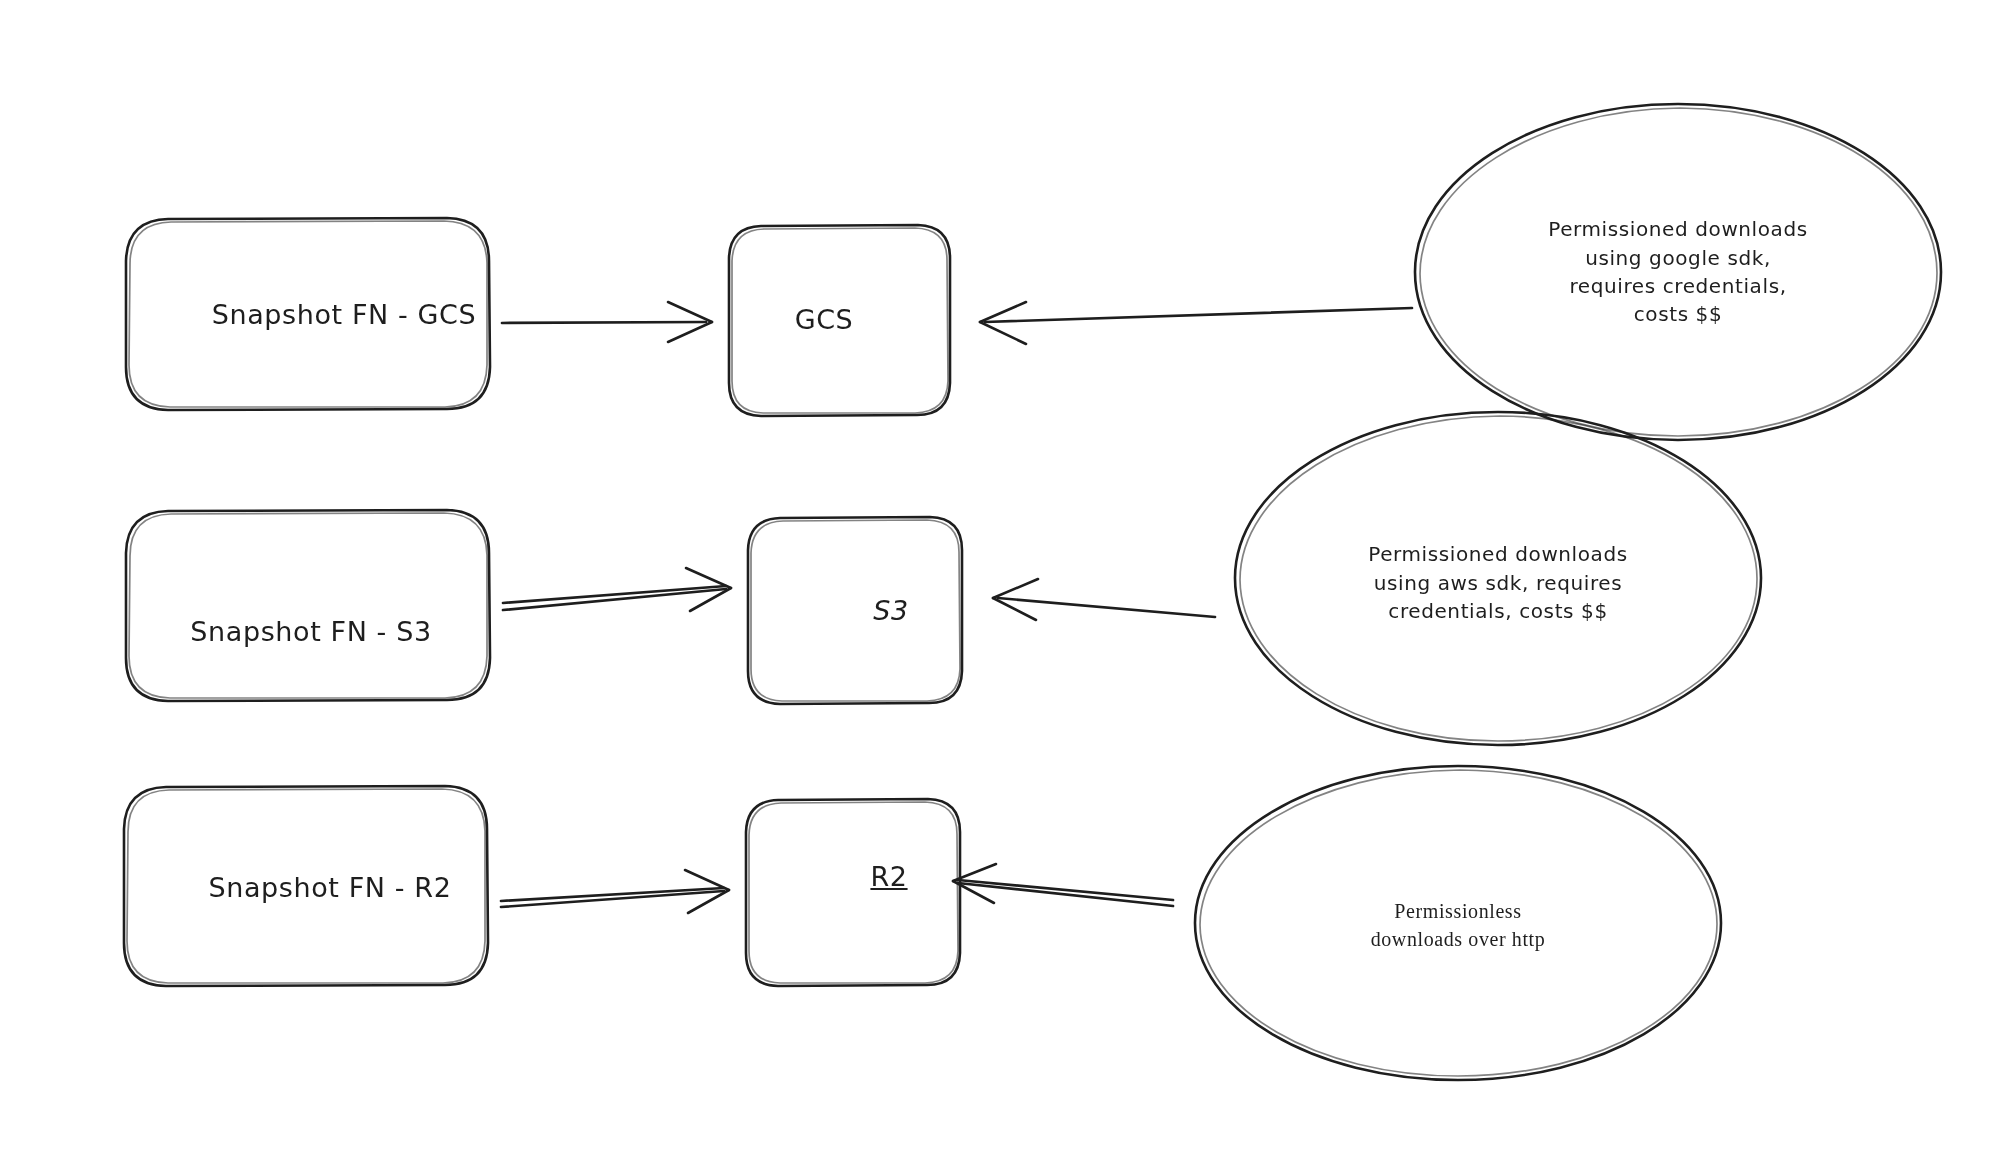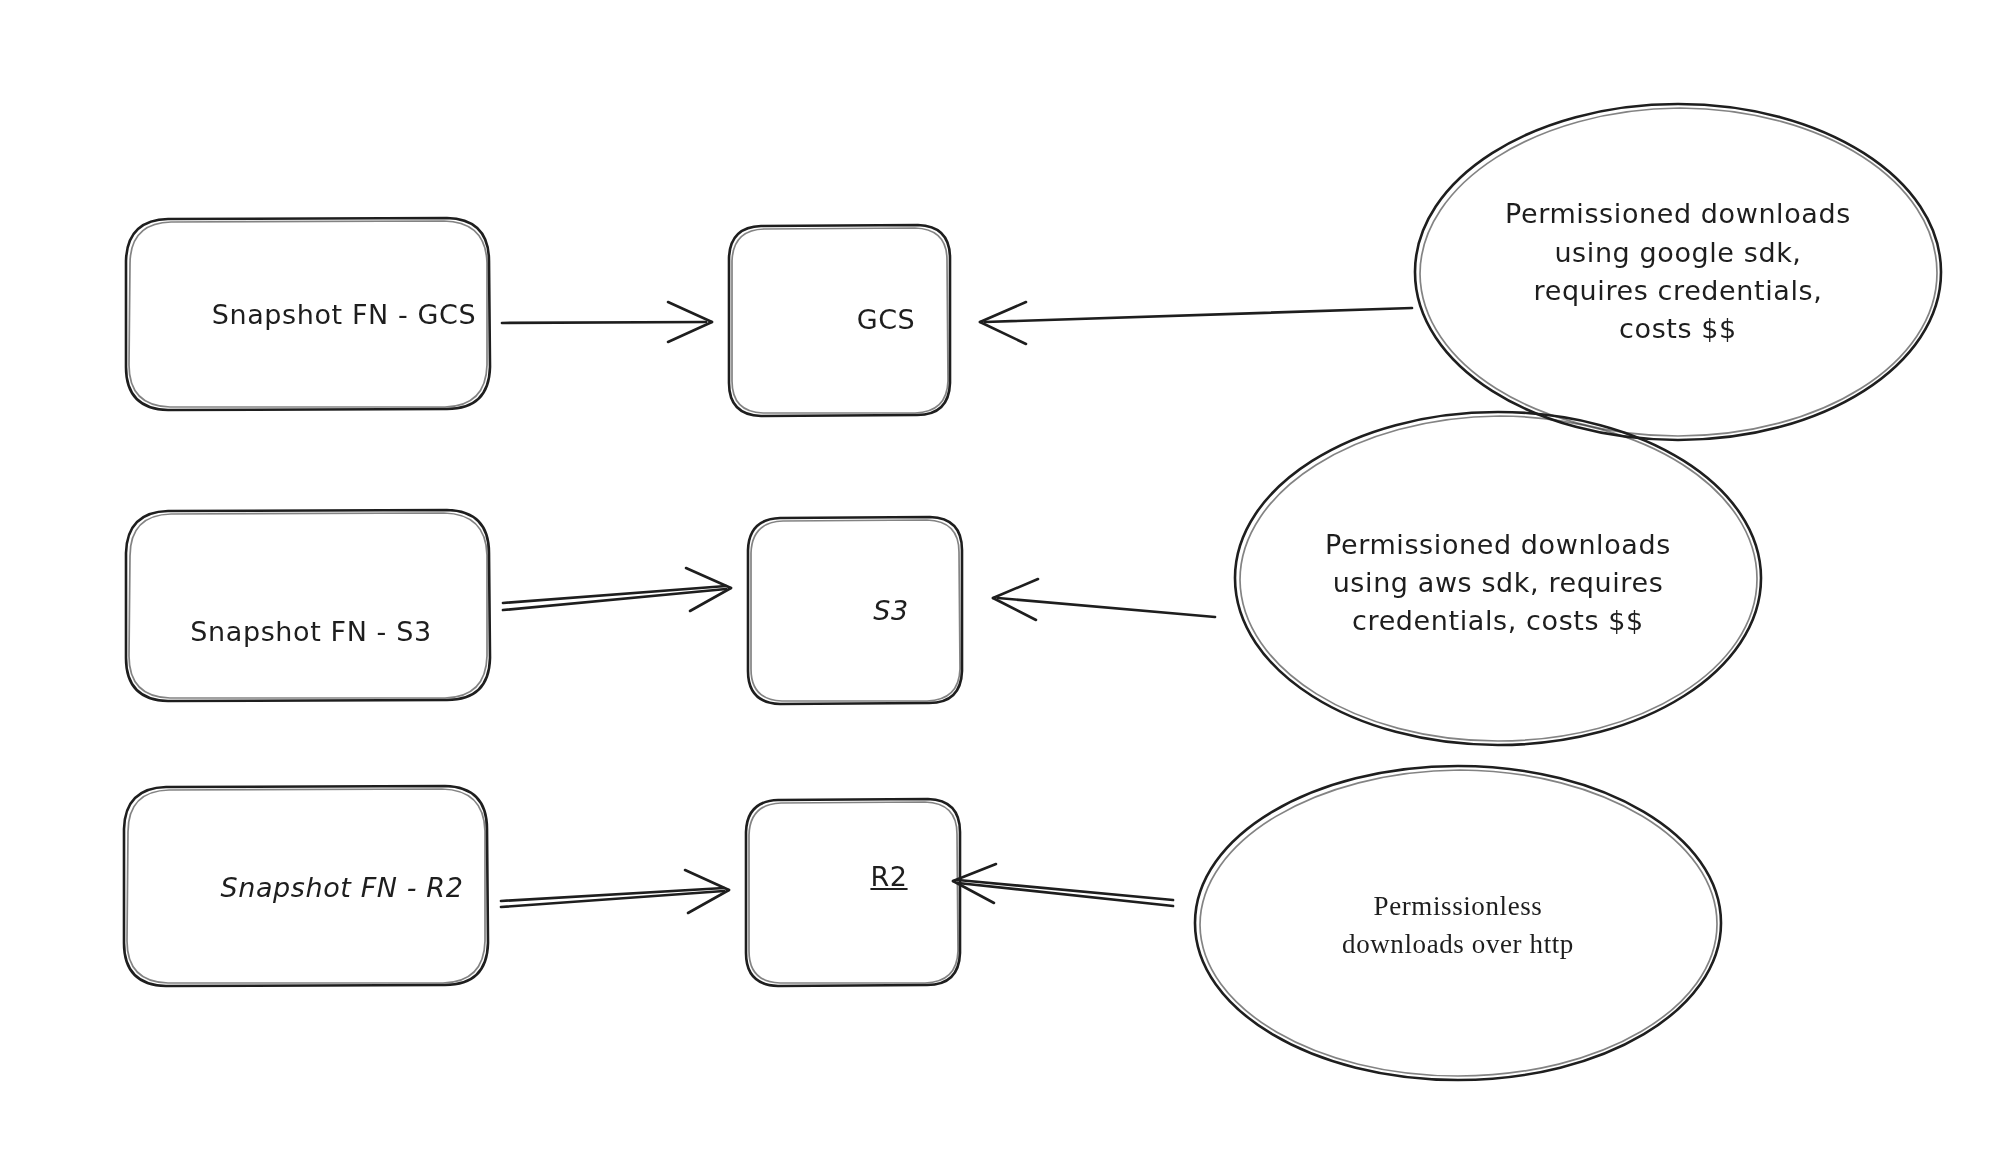--- a/index.html
+++ b/index.html
@@ -36,21 +36,21 @@
     letter-spacing: 0.6px;
     pointer-events: none;
     white-space: pre;
     line-height: 1.38;
   }
   .node-label {
     font-size: 27px;
     margin-left: 36px;
   }
   .bubble-label {
-    font-size: 27px;
+    font-size: 20px;
     line-height: 1.42;
   }
   .stroke {
     fill: none;
     stroke: #1e1e1e;
     stroke-linecap: round;
     stroke-linejoin: round;
   }
   .stroke-main { stroke-width: 2.6; }
   .stroke-ghost { stroke-width: 1.7; opacity: 0.55; }
@@ -144,35 +144,35 @@
     <g>
       <path class="stroke arrow-line" d="M1173 906 L958 883"></path>
       <path class="stroke arrow-line" d="M1173 900 L958 880"></path>
       <path class="stroke arrow-head" d="M996 864 L953 881"></path>
       <path class="stroke arrow-head" d="M994 903 L953 881"></path>
     </g>
   </svg>
 
   <div class="node-label" style="left:126px; top:280px; width:364px; height:70px;">Snapshot FN - GCS</div>
 
-  <div class="node-label" style="left:712px; top:287px; width:190px; height:66px;padding-left:43px;">GCS</div>
+  <div class="node-label" style="left:693px; top:287px; width:190px; height:66px;">GCS</div>
 
   <div class="bubble-label" style="left:1415px; top:188px; width:526px; height:168px;">Permissioned downloads
 using google sdk,
 requires credentials,
 costs $$</div>
 
   <div class="node-label" style="left:126px; top:597px; width:298px; height:70px;">Snapshot FN - S3</div>
 
   <div class="node-label" style="left:748px; top:578px; width:214px; height:66px;font-style:italic;">S3</div>
 
   <div class="bubble-label" style="left:1235px; top:519px; width:526px; height:128px;">Permissioned downloads
 using aws sdk, requires
 credentials, costs $$</div>
 
-  <div class="node-label" style="left:124px; top:853px; width:364px; height:70px;font-style:italic;">Snapshot FN - R2</div>
+  <div class="node-label" style="left:112px; top:853px; width:364px; height:70px;">Snapshot FN - R2</div>
 
   <div class="node-label" style="left:746px; top:844px; width:214px; height:66px;text-decoration:underline;">R2</div>
 
   <div class="bubble-label" style="left:1195px; top:882px; width:526px; height:86px;font-family:Liberation Serif, serif;">Permissionless
 downloads over http</div>
 
 </div>
 
 </body></html>

